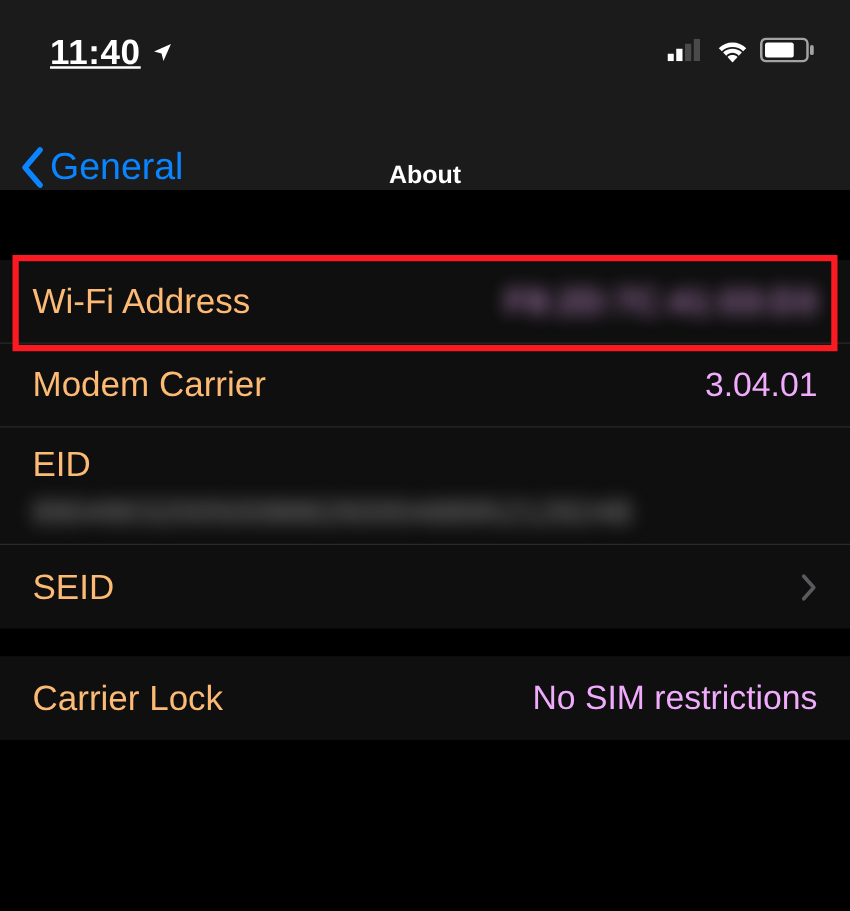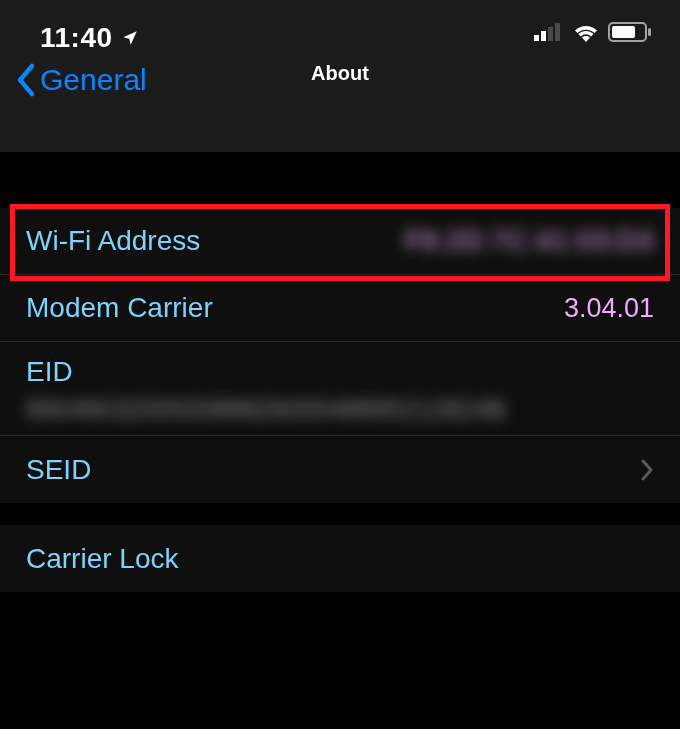--- a/index.html
+++ b/index.html
@@ -16,43 +16,44 @@
       color: #fff;
       overflow: hidden;
     }
     .top-region {
       background: #1b1b1b;
       height: 152px;
     }
     .status-bar {
       display: flex;
       justify-content: space-between;
-      align-items: flex-start;
+      align-items: center;
       padding: 22px 28px 0 40px;
       height: 62px;
+      text-decoration: underline;
     }
     .time-area {
       display: flex;
       align-items: center;
       gap: 8px;
       font-size: 28px;
       font-weight: 600;
       letter-spacing: 0.5px;
     }
     .location-arrow {
       display: inline-block;
     }
     .status-icons {
       display: flex;
       align-items: center;
       gap: 8px;
     }
     .nav-bar {
       display: flex;
-      align-items: flex-start;
+      align-items: flex-end;
       height: 90px;
       padding: 0 14px;
       position: relative;
     }
     .back-button {
       display: flex;
       align-items: center;
       color: #0a84ff;
       font-size: 30px;
       font-weight: 400;
@@ -85,21 +86,21 @@
       height: 67px;
       border-bottom: 1px solid #2a2a2a;
       position: relative;
     }
     .row:last-child {
       border-bottom: none;
     }
     .row-label {
       font-size: 28px;
       font-weight: 400;
-      color: #7dd3fc;
+      color: #fdba74;
     }
     .row-value {
       font-size: 27px;
       color: #f0abfc;
       font-weight: 400;
     }
     .blurred {
       filter: blur(7px);
       letter-spacing: 1px;
     }
@@ -222,16 +223,17 @@
     </span>
   </div>
 
 </div>
 
 <div class="gap-spacer-small"></div>
 
 <div class="list">
   <div class="row">
     <span class="row-label">Carrier Lock</span>
+    <span class="row-value">No SIM restrictions</span>
   </div>
 </div>
 
 <div class="highlight"></div>
 
 </body></html>

